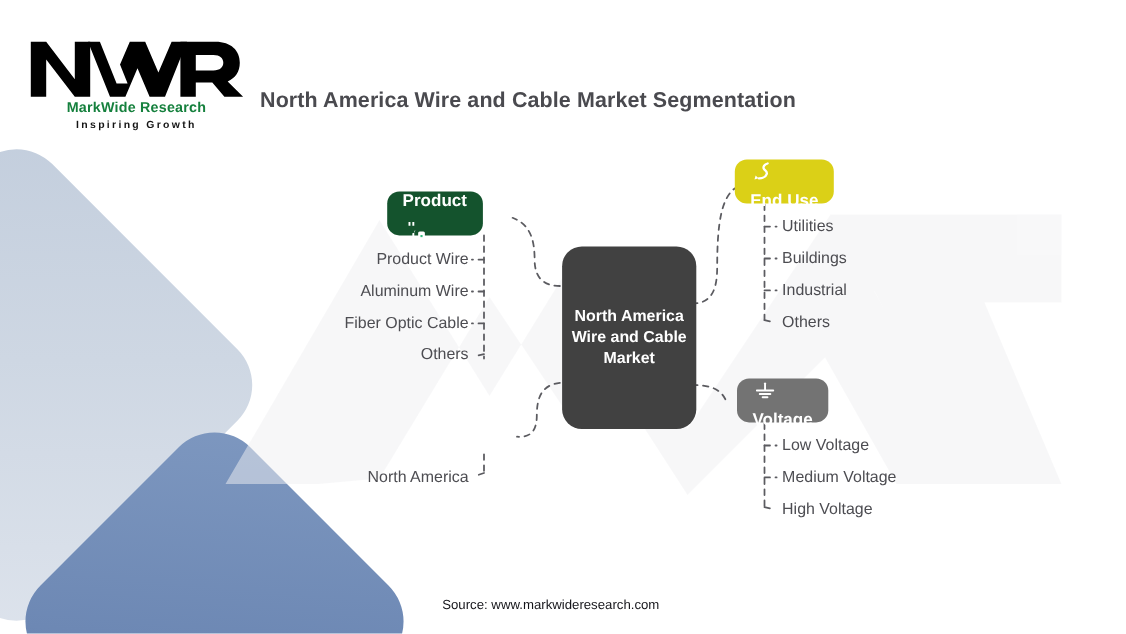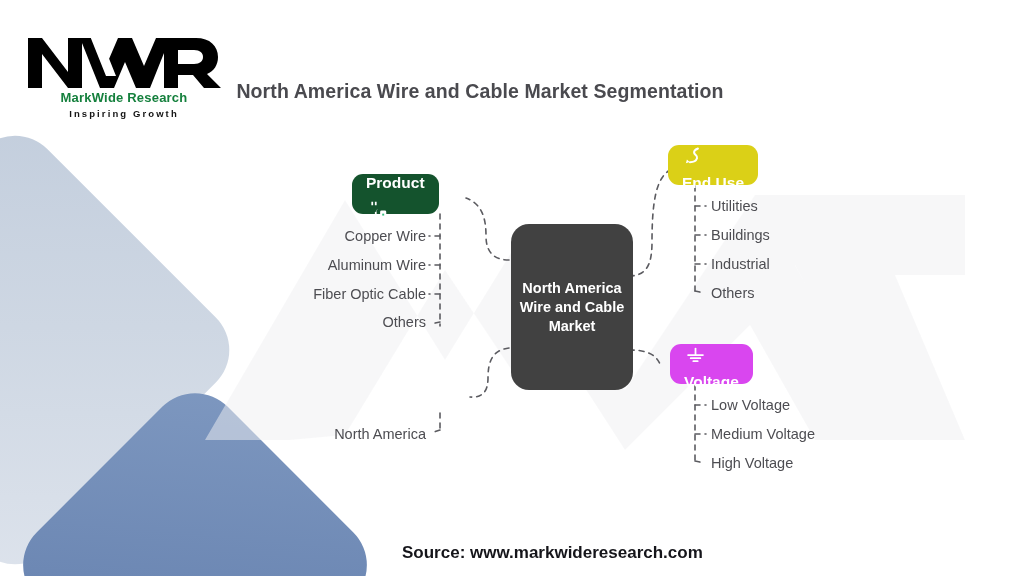--- a/index.html
+++ b/index.html
@@ -63,33 +63,33 @@
   
   .pill{
     position:absolute;height:40px;border-radius:11px;
     display:flex;align-items:flex-start;gap:7px;
     padding:0 14px;color:#ffffff;font-size:15.5px;font-weight:bold;
     white-space:nowrap;box-sizing:border-box;flex-direction:column;
   }
   .pill .ic{display:flex;align-items:center;justify-content:center;width:22px;height:22px;flex:none;}
   .pill-product{left:352px;top:174px;background:#14532d;}
   .pill-enduse {left:668px;top:145px;background:#dbd017;}
-  .pill-voltage{left:670px;top:344px;background:#d946ef;}
+  .pill-voltage{left:670px;top:344px;background:#737373;}
   .pill-region {left:359px;top:373px;background:#4180e0;}
 
   
   .leaf{
     position:absolute;font-size:14.5px;color:#4d4d52;white-space:nowrap;text-align:right;
   }
   .leaf.r{text-align:right;transform:translateX(-100%);}
 
   
   .source{
     position:absolute;left:402px;top:543px;
-    font-size:17px;font-weight:bold;color:#15151a;white-space:nowrap;
+    font-size:12px;font-weight:normal;color:#15151a;white-space:nowrap;
   }
   .disclaimer{
     position:absolute;left:680px;top:551px;
     font-size:9.5px;color:#3d3d42;white-space:nowrap;
   }
 </style>
 </head>
 <body>
 
 <div id="stage">
@@ -175,21 +175,21 @@
         <path d="M12 4v7"></path>
           <path d="M3.5 11.5h17"></path>
           <path d="M6.5 15h11"></path>
           <path d="M9.5 18.5h5"></path>
       </svg>
     </span>
     <span>Voltage</span>
   </div>
 
 
-  <div class="leaf r" style="left:426px;top:228px;">Copper Wire</div>
+  <div class="leaf r" style="left:426px;top:228px;">Product Wire</div>
   <div class="leaf r" style="left:426px;top:257px;">Aluminum Wire</div>
   <div class="leaf r" style="left:426px;top:286px;">Fiber Optic Cable</div>
   <div class="leaf r" style="left:426px;top:314px;">Others</div>
 
   <div class="leaf" style="left:711px;top:198px;">Utilities</div>
   <div class="leaf" style="left:711px;top:227px;">Buildings</div>
   <div class="leaf" style="left:711px;top:256px;">Industrial</div>
   <div class="leaf" style="left:711px;top:285px;">Others</div>
 
   <div class="leaf" style="left:711px;top:397px;">Low Voltage</div>

